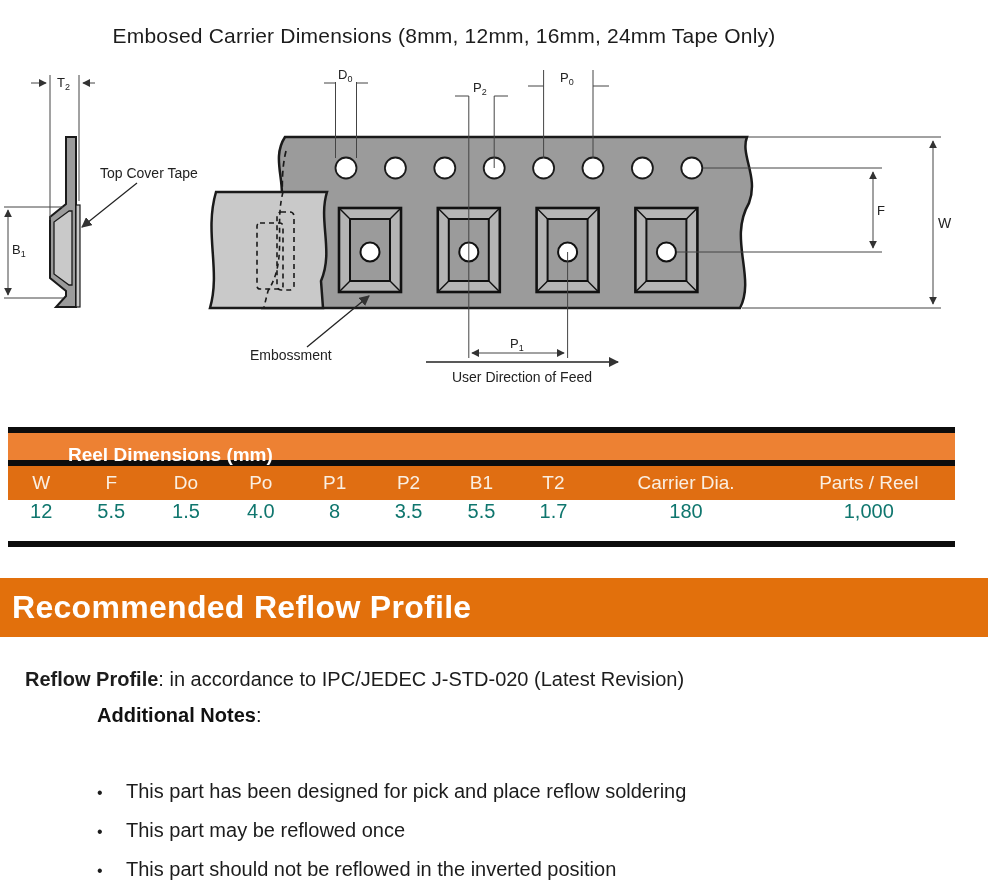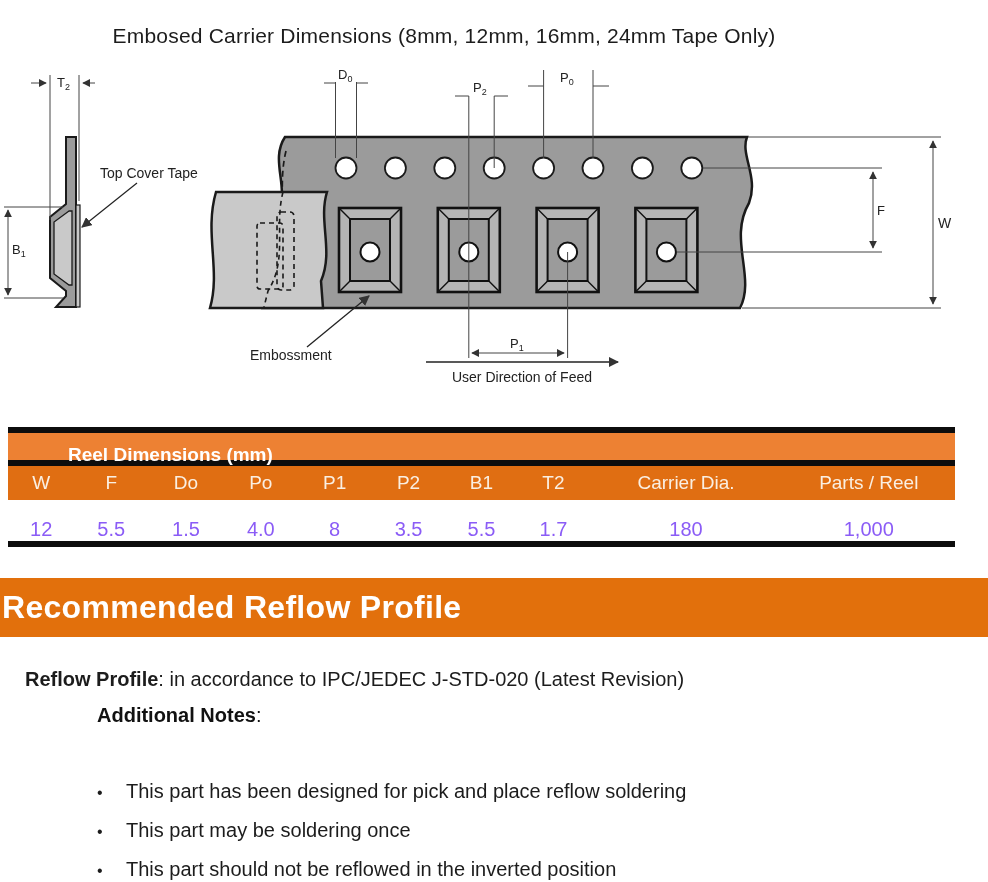--- a/index.html
+++ b/index.html
@@ -13,29 +13,29 @@
 
   
   .dim-table { position:absolute; left:8px; top:427px; width:947px;
                border-top:6px solid #0d0d0d; border-bottom:6px solid #0d0d0d; }
   .trow { display:flex; width:100%; }
   .trow.group { background:#ED8133; height:33px; border-bottom:6px solid #0d0d0d;
                 color:#ffffff; font-weight:bold; font-size:19px; align-items:center; }
   .g-tape { width:62%; padding-left:22px; }
   .g-reel { width:38%; text-align:center; padding-right:35px;margin-top:16px; }
   .trow.cols { background:#E06E12; height:34px; color:#FAEFE2; font-size:19px; align-items:center; }
-  .trow.vals { background:#ffffff; height:41px; color:#8b5cf6; font-size:20px; align-items:flex-end; }
+  .trow.vals { background:#ffffff; height:41px; color:#0f766e; font-size:20px; align-items:flex-start; }
   .trow.cols > div, .trow.vals > div { text-align:center; }
   .c1{width:7%} .c2{width:7.8%} .c3{width:8%} .c4{width:7.8%} .c5{width:7.8%}
   .c6{width:7.8%} .c7{width:7.6%} .c8{width:7.6%} .c9{width:20.4%} .c10{width:18.2%}
 
   
   .banner { position:absolute; left:0; top:578px; width:988px; height:59px; background:#E2700C; }
   .banner span { display:block; color:#ffffff; font-weight:bold; font-size:32px;
-                 line-height:58px; padding-left:2px; letter-spacing:.3px; }
+                 line-height:58px; padding-left:12px; letter-spacing:.3px; }
 
   .reflow-line { position:absolute; left:25px; top:668px; font-size:20px; color:#1c1c1c; }
   .reflow-line b { font-weight:bold;margin-top:34px; }
 
   .notes-head { position:absolute; left:97px; top:704px; font-size:20px; color:#111; }
   .notes-head b { font-weight:bold; }
 
   .notes-list { position:absolute; left:97px; top:780px; list-style:none; }
   .notes-list li { display:flex; font-size:20px; color:#1c1c1c; margin-bottom:15px; line-height:22px; }
   .notes-list .bullet { width:29px; font-size:16px; padding-top:2px; color:#1c1c1c; }
@@ -242,21 +242,21 @@
     <b>Additional Notes</b><span>:</span>
   </div>
 
   <ul class="notes-list">
     <li>
       <span class="bullet">•</span>
       <span>This part has been designed for pick and place reflow soldering</span>
     </li>
     <li>
       <span class="bullet">•</span>
-      <span>This part may be soldering once</span>
+      <span>This part may be reflowed once</span>
     </li>
     <li>
       <span class="bullet">•</span>
       <span>This part should not be reflowed in the inverted position</span>
     </li>
   </ul>
 
 </div>
 
 </body></html>

